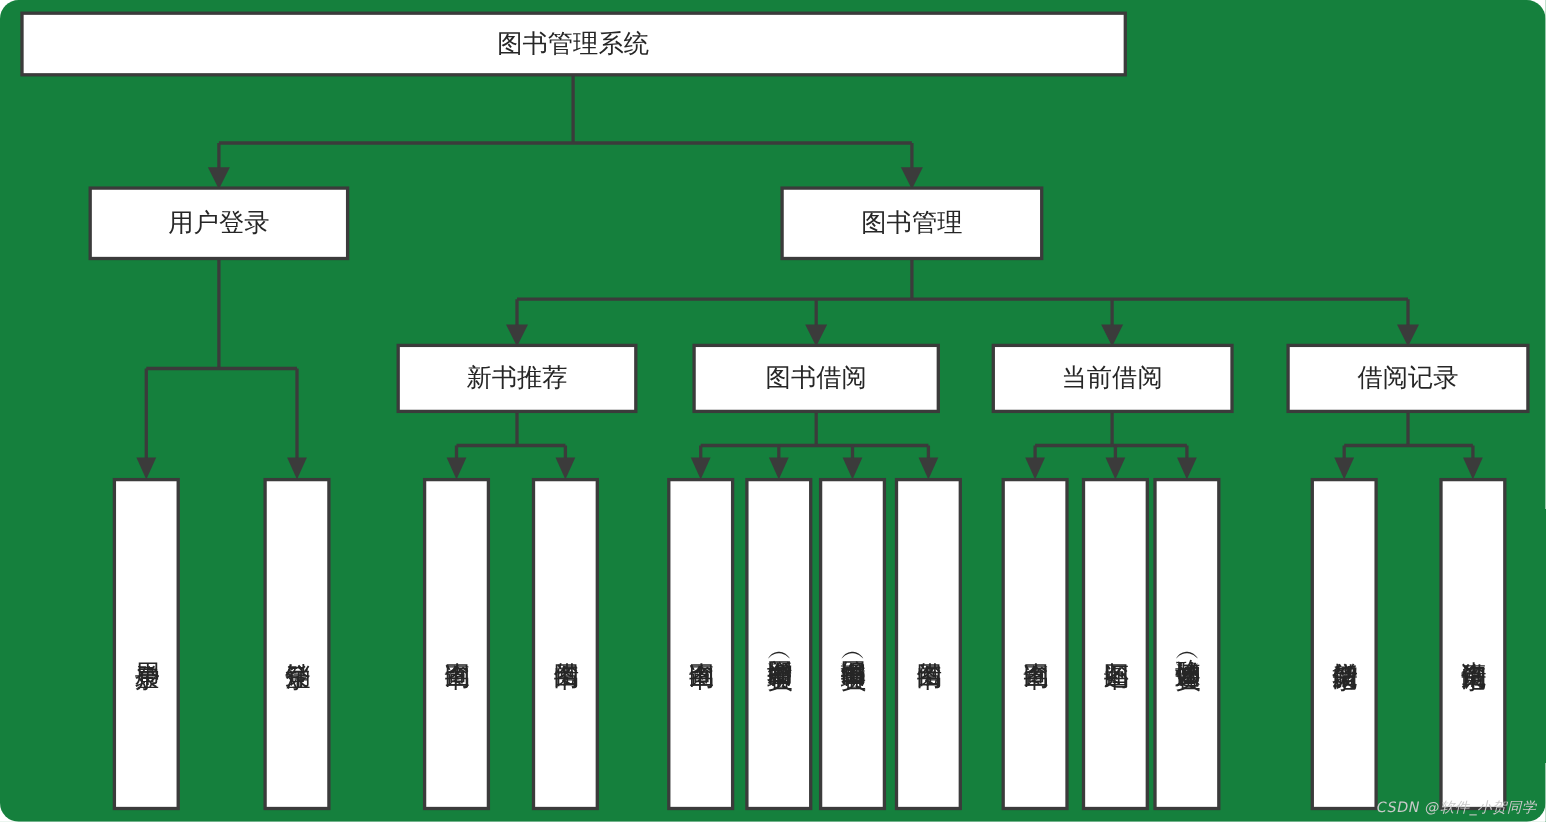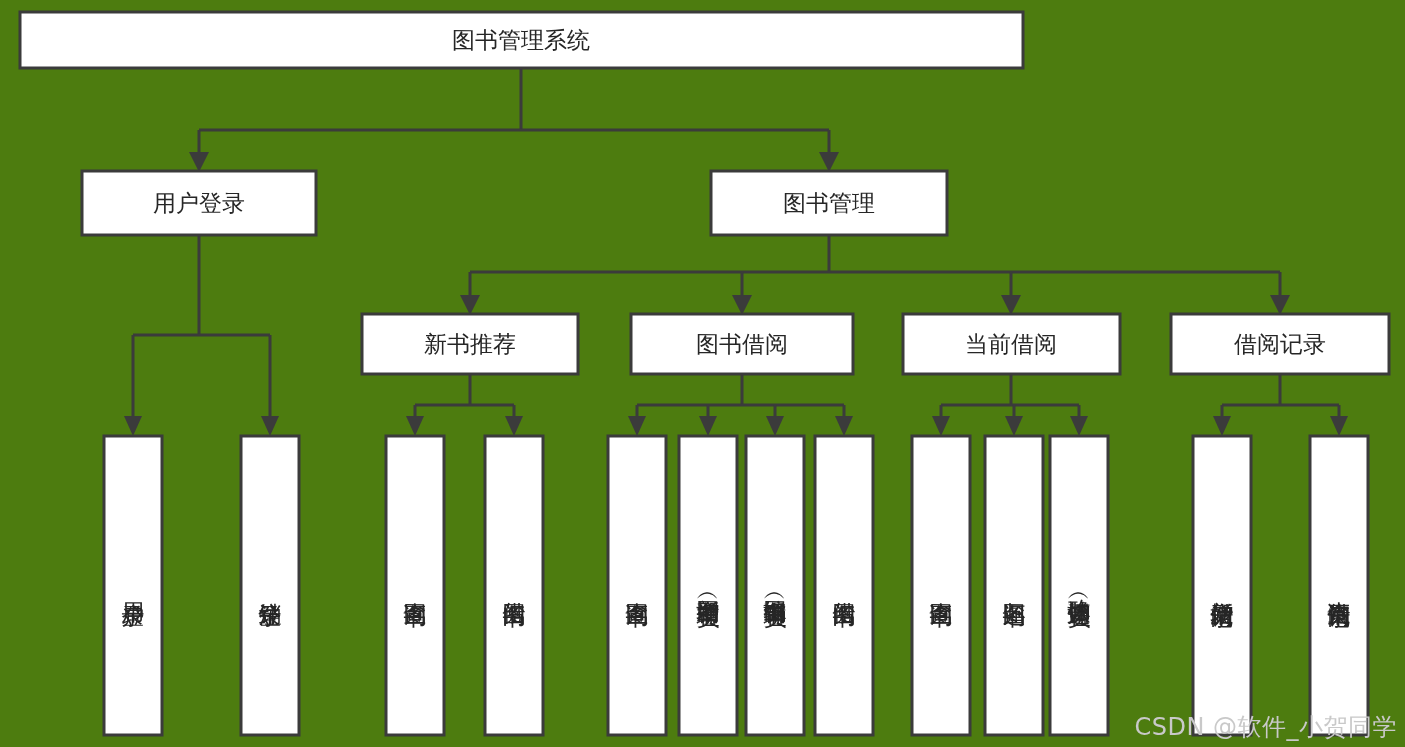--- a/index.html
+++ b/index.html
@@ -8,22 +8,23 @@
     padding: 0;
     background: #ffffff;
   }
   body {
     font-family: "DejaVu Sans", "Liberation Sans", sans-serif;
   }
   #diagram-root {
     position: relative;
     width: 1405px;
     height: 747px;
-    background: #4d7c0f;
+    background: #15803d;
     overflow: hidden;
+    border-radius: 17px;
   }
   svg.diagram-canvas {
     position: absolute;
     left: 0;
     top: 0;
     width: 1405px;
     height: 747px;
     display: block;
   }
   .node-box {
@@ -64,24 +65,25 @@
     color: #262626;
     letter-spacing: 1px;
     pointer-events: none;
     white-space: nowrap;
   }
   .watermark {
     position: absolute;
     right: 8px;
     bottom: 4px;
     font-family: "DejaVu Sans", "Liberation Sans", sans-serif;
-    font-size: 24px;
+    font-size: 13px;
     color: #c9c9c9;
     letter-spacing: 0.5px;
     white-space: nowrap;
+    font-style: italic;
   }
 </style>
 </head>
 <body>
 
 <div id="diagram-root">
 
   <svg class="diagram-canvas" viewBox="0 0 1405 747">
 
     <g>

